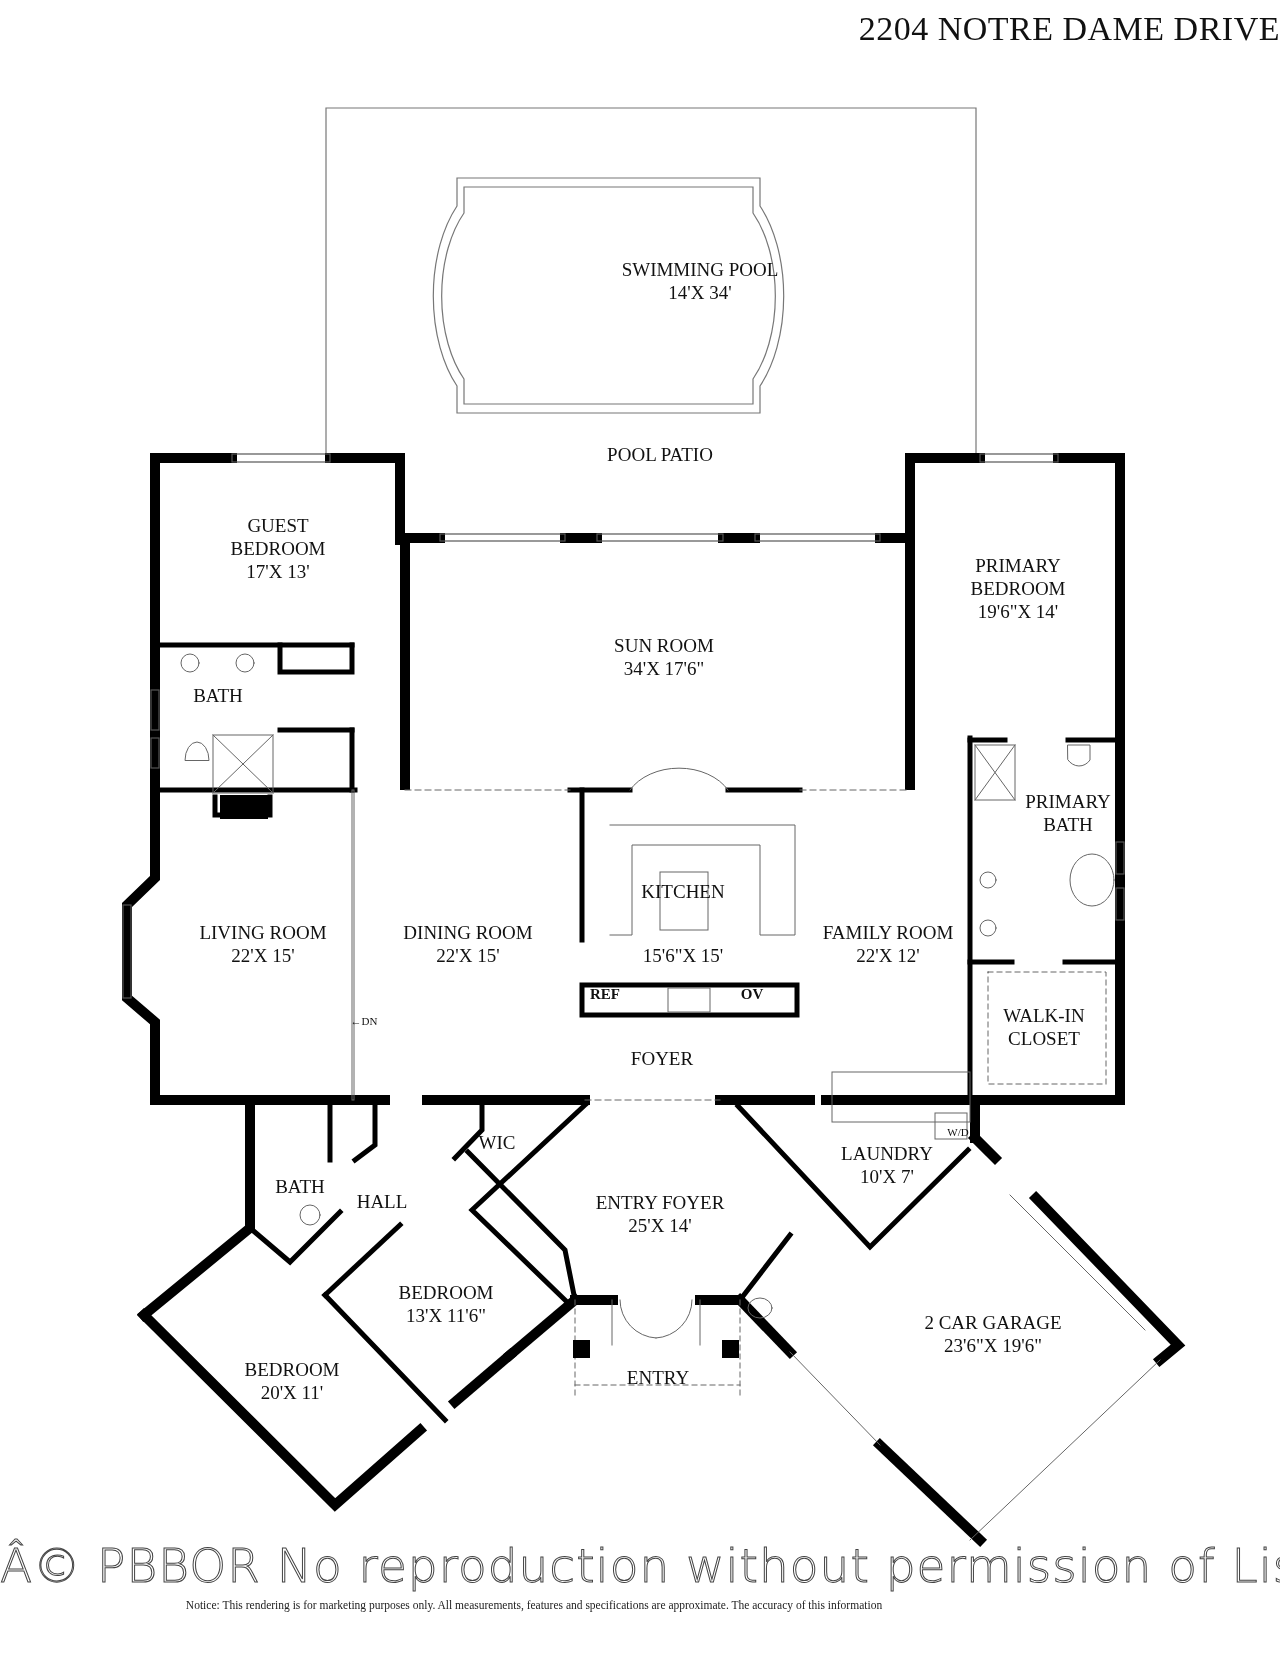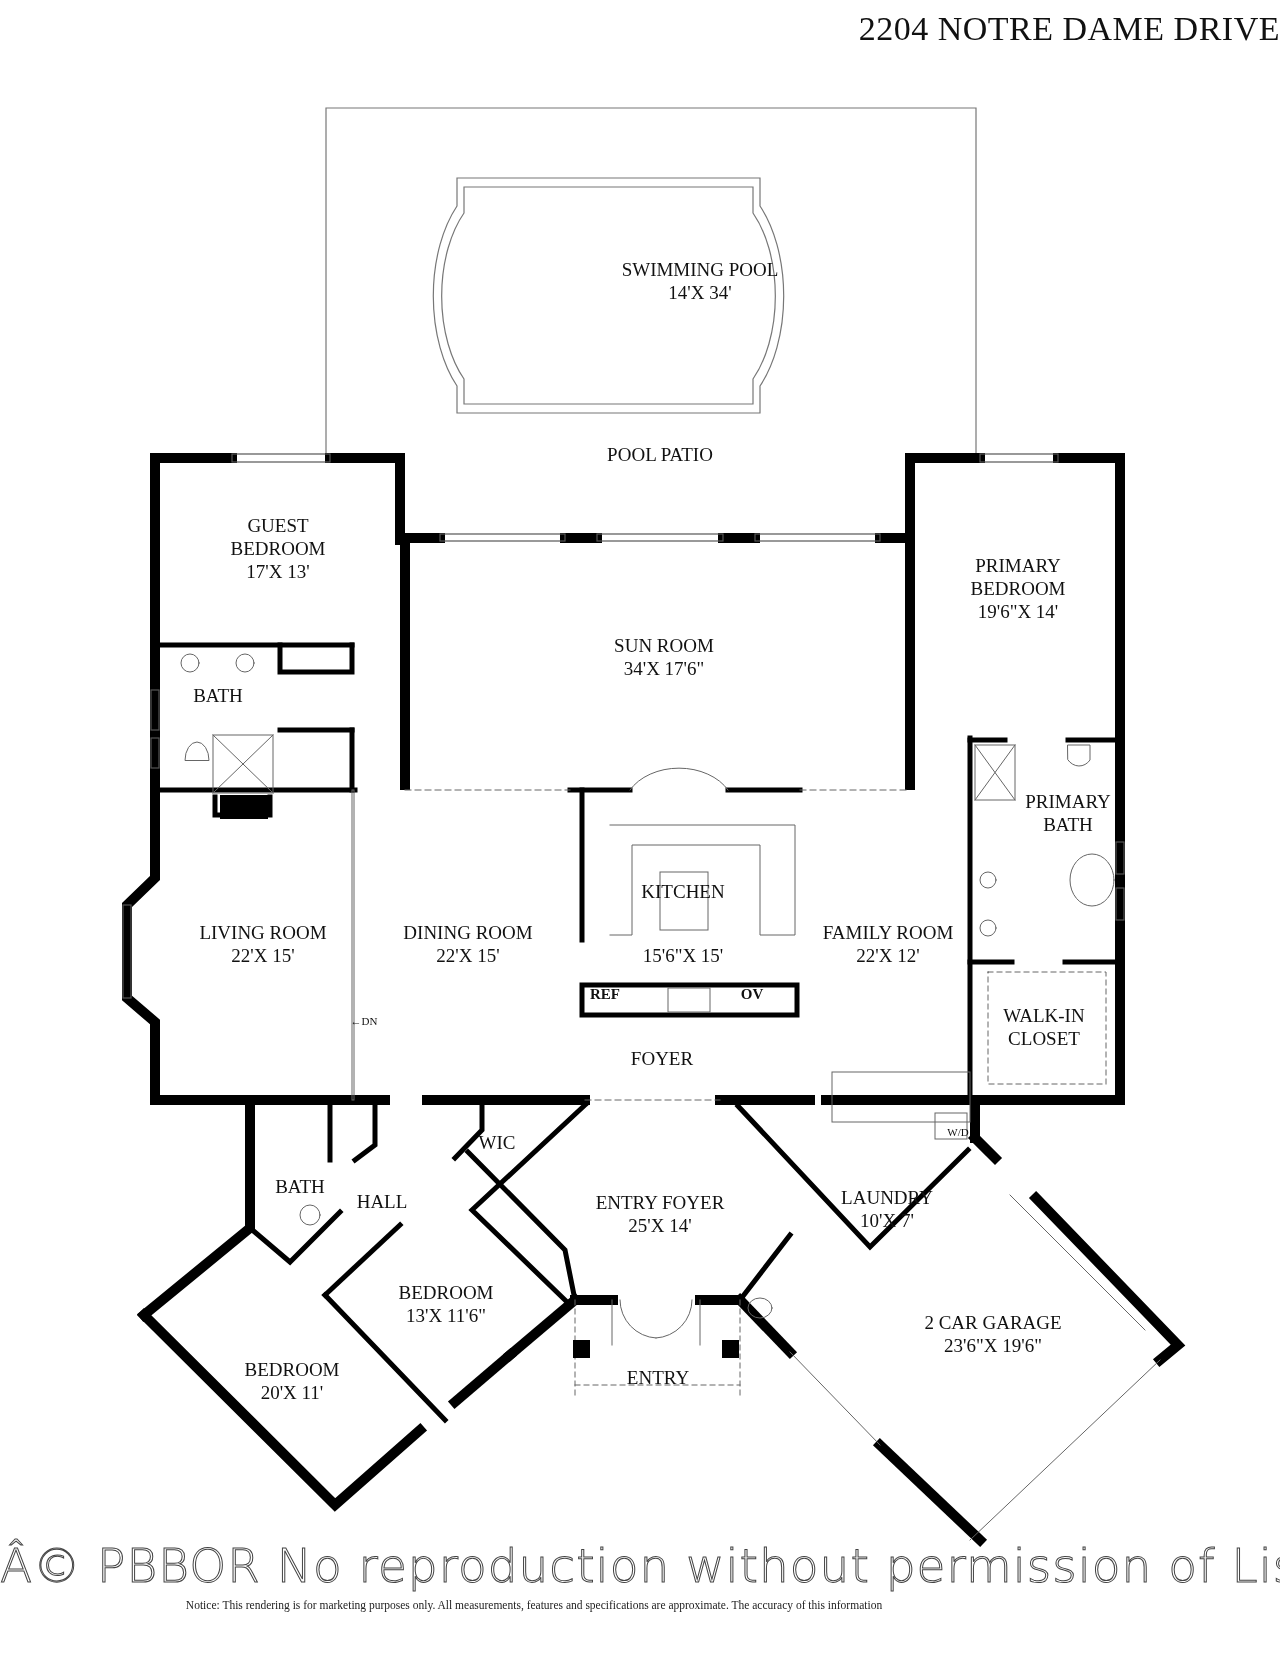--- a/index.html
+++ b/index.html
@@ -224,21 +224,21 @@
 <div class="lbl" style="left:382px;top:1190px;">
     <div>HALL</div>
   </div>
 <div class="lbl" style="left:497px;top:1131px;">
     <div>WIC</div>
   </div>
 <div class="lbl" style="left:660px;top:1191px;">
     <div>ENTRY FOYER</div>
     <div>25'X 14'</div>
   </div>
-<div class="lbl" style="left:887px;top:1186px;">
+<div class="lbl" style="left:887px;top:1142px;">
     <div>LAUNDRY</div>
     <div>10'X 7'</div>
   </div>
 <div class="lbl tiny" style="left:958px;top:1126px;">
     <div>W/D</div>
   </div>
 <div class="lbl" style="left:446px;top:1281px;">
     <div>BEDROOM</div>
     <div>13'X 11'6"</div>
   </div>

